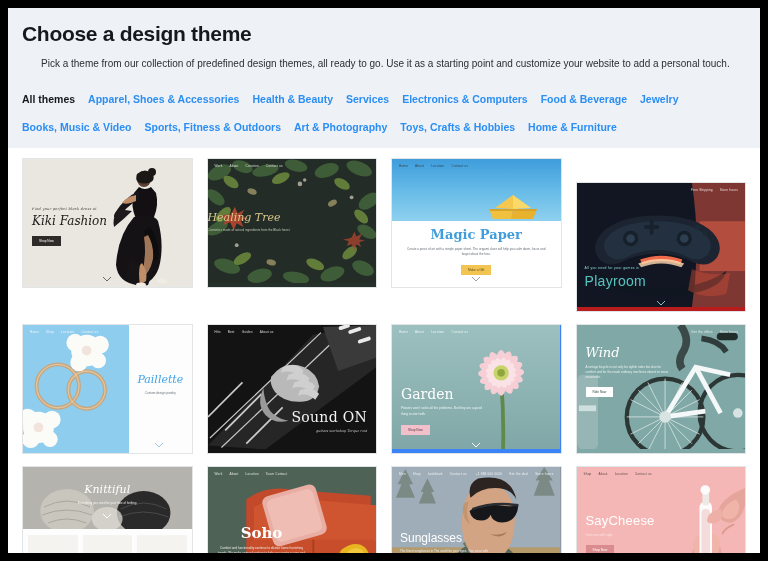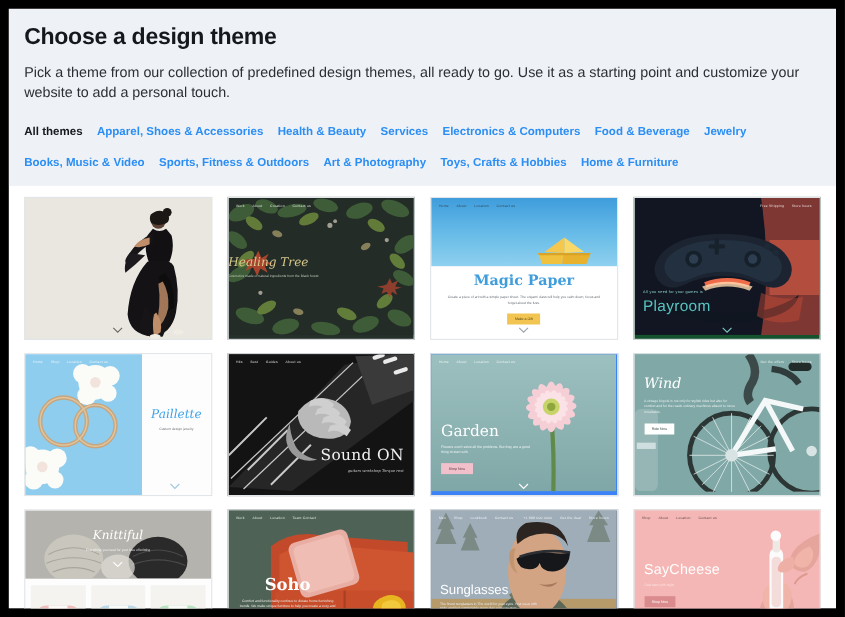--- a/index.html
+++ b/index.html
@@ -24,23 +24,24 @@
   }
   .page-title {
     font-size: 21px;
     font-weight: bold;
     color: #15191d;
     letter-spacing: -0.3px;
     line-height: 1.15;
   }
   .page-subtitle {
     margin-top: 11px;
-    font-size: 13px;
+    font-size: 10px;
     color: #2b2f33;
     line-height: 1.35;
+    margin-left: 19px;
   }
   .cat-nav {
     margin-top: 13px;
     line-height: 1.75;
   }
   .cat-link {
     font-size: 10.5px;
     font-weight: bold;
     color: #2b8ef5;
     margin-right: 13px;
@@ -118,21 +119,21 @@
     position: absolute; top: 0; left: 0; right: 0; height: 62px;
     background: linear-gradient(#3f9ddc 0%, #69bde8 55%, #8fd0ef 100%);
   }
   .boat { position: absolute; right: 22px; top: 34px; z-index: 4; }
   .magic-body { position: absolute; top: 68px; left: 0; right: 0; text-align: center; }
   .magic-title { font-size: 13px; color: #3f9ddc; font-weight: bold; }
   .magic-sub { font-size: 3.1px; color: #6a7077; margin-top: 5px; padding: 0 14px; line-height: 1.6; }
   .magic-btn { background: #f2c451; color: #5d4a16; margin-top: 7px; }
 
   
-  .c-play { background: #14532d; }
+  .c-play { background: #b91c1c; margin-top: 24px; }
   .play-img { position: absolute; inset: 0; }
   .play-txt { position: absolute; left: 8px; bottom: 22px; z-index: 6; }
   .play-eyebrow { font-size: 3.4px; color: #8fd8d4; letter-spacing: .3px; }
   .play-title { font-size: 14px; color: #57c4c0; margin-top: 3px; letter-spacing: .3px; }
 
   
   .c-pail { background: #fff; }
   .pail-left { position: absolute; left: 0; top: 0; bottom: 0; width: 63%; background: #90cdee; }
   .pail-right { position: absolute; right: 0; top: 0; bottom: 0; width: 37%; background: #fdfdfd; }
   .pail-txt { position: absolute; right: 0; width: 37%; top: 48px; text-align: center; z-index: 6; }
@@ -213,20 +214,25 @@
         <path d="M26 44 q-6 10-4 18 q10-8 18-16z" fill="#1d1a1d"></path>
         <path d="M42 52 q20-4 24 4 q6 22 2 42 q-4 20-22 22 q-20-2-22-20 q2-30 18-48z" fill="#141214"></path>
         <path d="M40 92 q8 14 22 12 l-6 16 q-16 4-22-10z" fill="#171417"></path>
         <path d="M58 62 q10 14 8 32 l-8 4 q-2-20-6-32z" fill="#0e0d0e"></path>
         <path d="M56 70 q6 10 5 24 q-3 14-12 20 q6-22 3-42z" fill="#b08260" opacity=".9"></path>
         <path d="M50 98 q6 8 4 18 l-6 4 q-2-12 0-20z" fill="#c08f69"></path>
         <ellipse cx="49" cy="120" rx="5" ry="2.4" fill="#f0ece4"></ellipse>
         <ellipse cx="70" cy="116" rx="5" ry="2.4" fill="#f0ece4"></ellipse>
         <path d="M44 30 q-10 2-14 8 q6 2 14-2z" fill="#c08f69"></path>
       </svg>
+      <div class="kiki-txt">
+        <div class="kiki-eyebrow script">Find your perfect black dress at</div>
+        <div class="kiki-title script">Kiki Fashion</div>
+        <div class="btn-mini kiki-btn">Shop Now</div>
+      </div>
       <div class="chev">
         <svg viewBox="0 0 10 6">
             <path d="M1 1 L5 5 L9 1" stroke="#6b6860" stroke-width="1" fill="none"></path>
           </svg>
       </div>
     </div>
 
     <div class="card c-heal">
       <svg class="heal-leaves" viewBox="0 0 176 130" preserveAspectRatio="none">
         <rect width="176" height="130" fill="#232c26"></rect>

